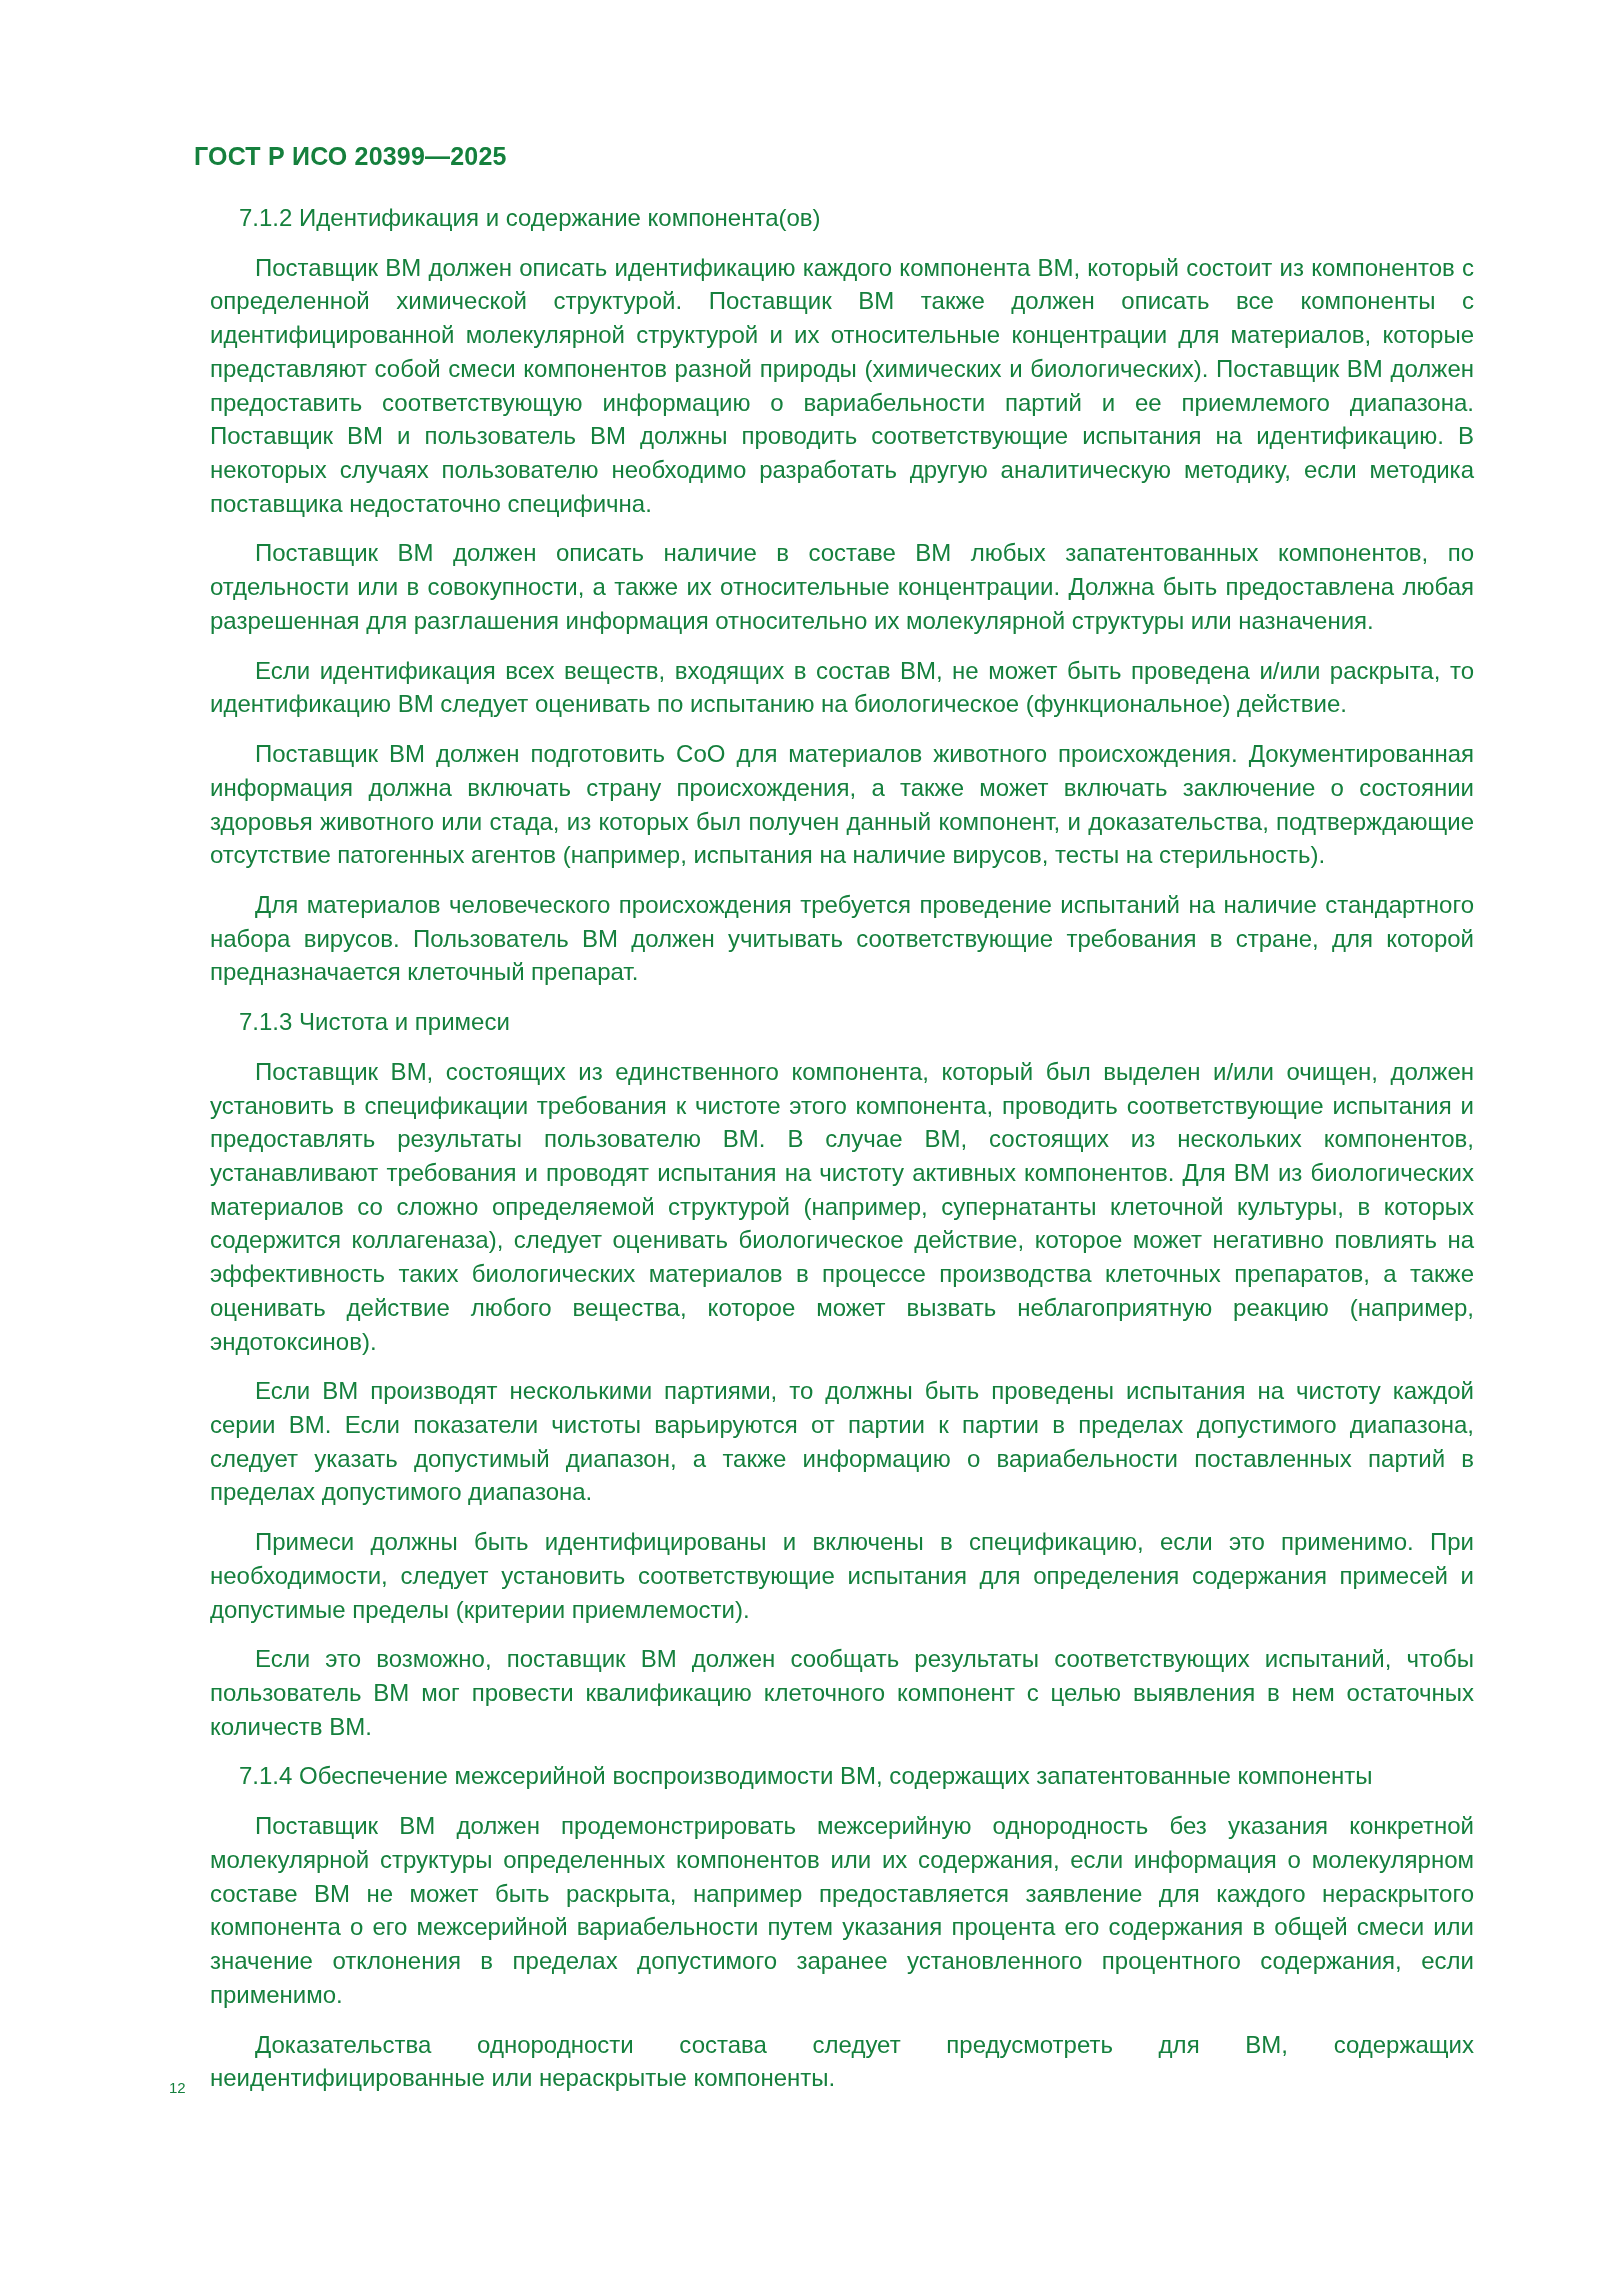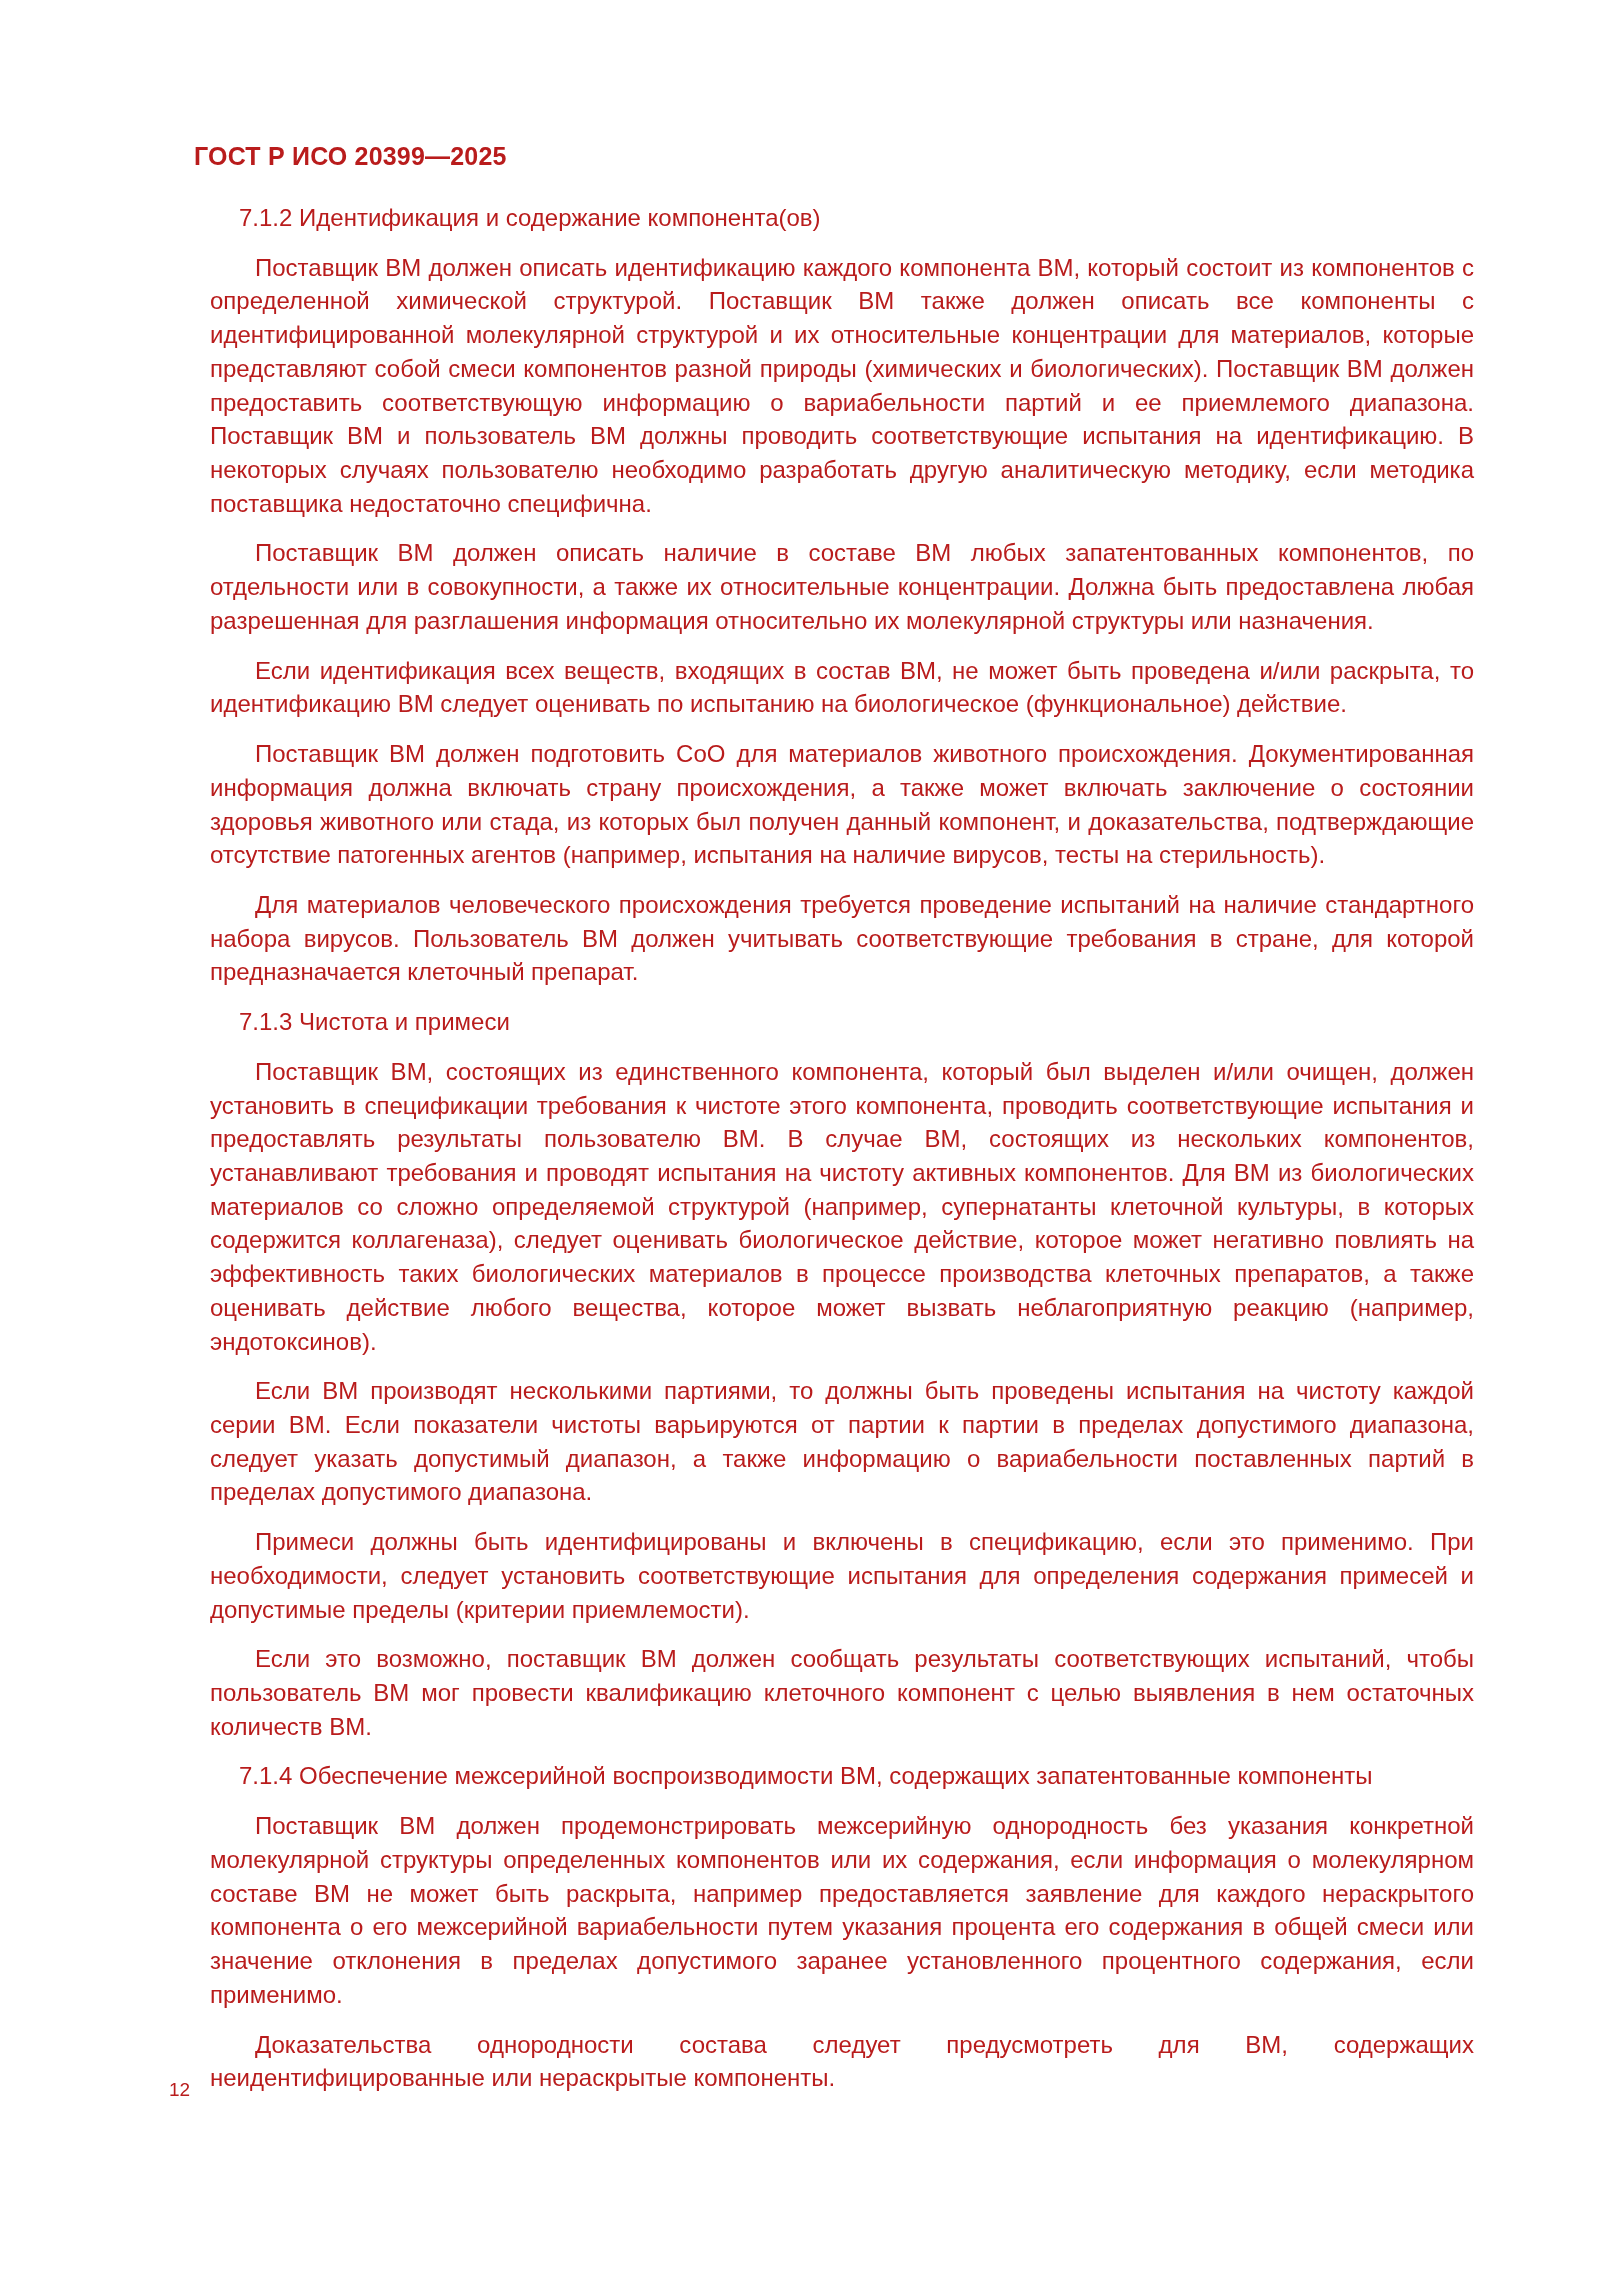--- a/index.html
+++ b/index.html
@@ -10,21 +10,21 @@
   }
 
   .page {
     position: relative;
     width: 1621px;
     height: 2293px;
     background: #ffffff;
     margin: 0 auto;
     overflow: hidden;
     font-family: "Liberation Sans", sans-serif;
-    color: #b91c1c;
+    color: #15803d;
     box-sizing: border-box;
   }
 
   
   .running-header {
     position: absolute;
     top: 144px;
     left: 194px;
     font-size: 25px;
     font-weight: bold;
@@ -66,21 +66,21 @@
     margin: 16px;
     padding: 0;
     word-spacing: -0.1px;
   }
 
   
   .page-number {
     position: absolute;
     left: 169px;
     top: 2080px;
-    font-size: 19px;
+    font-size: 15px;
     line-height: 1;
   }
 </style>
 </head>
 <body>
 
 <div class="page">
 
   <div class="running-header">ГОСТ Р ИСО 20399—2025</div>
 

